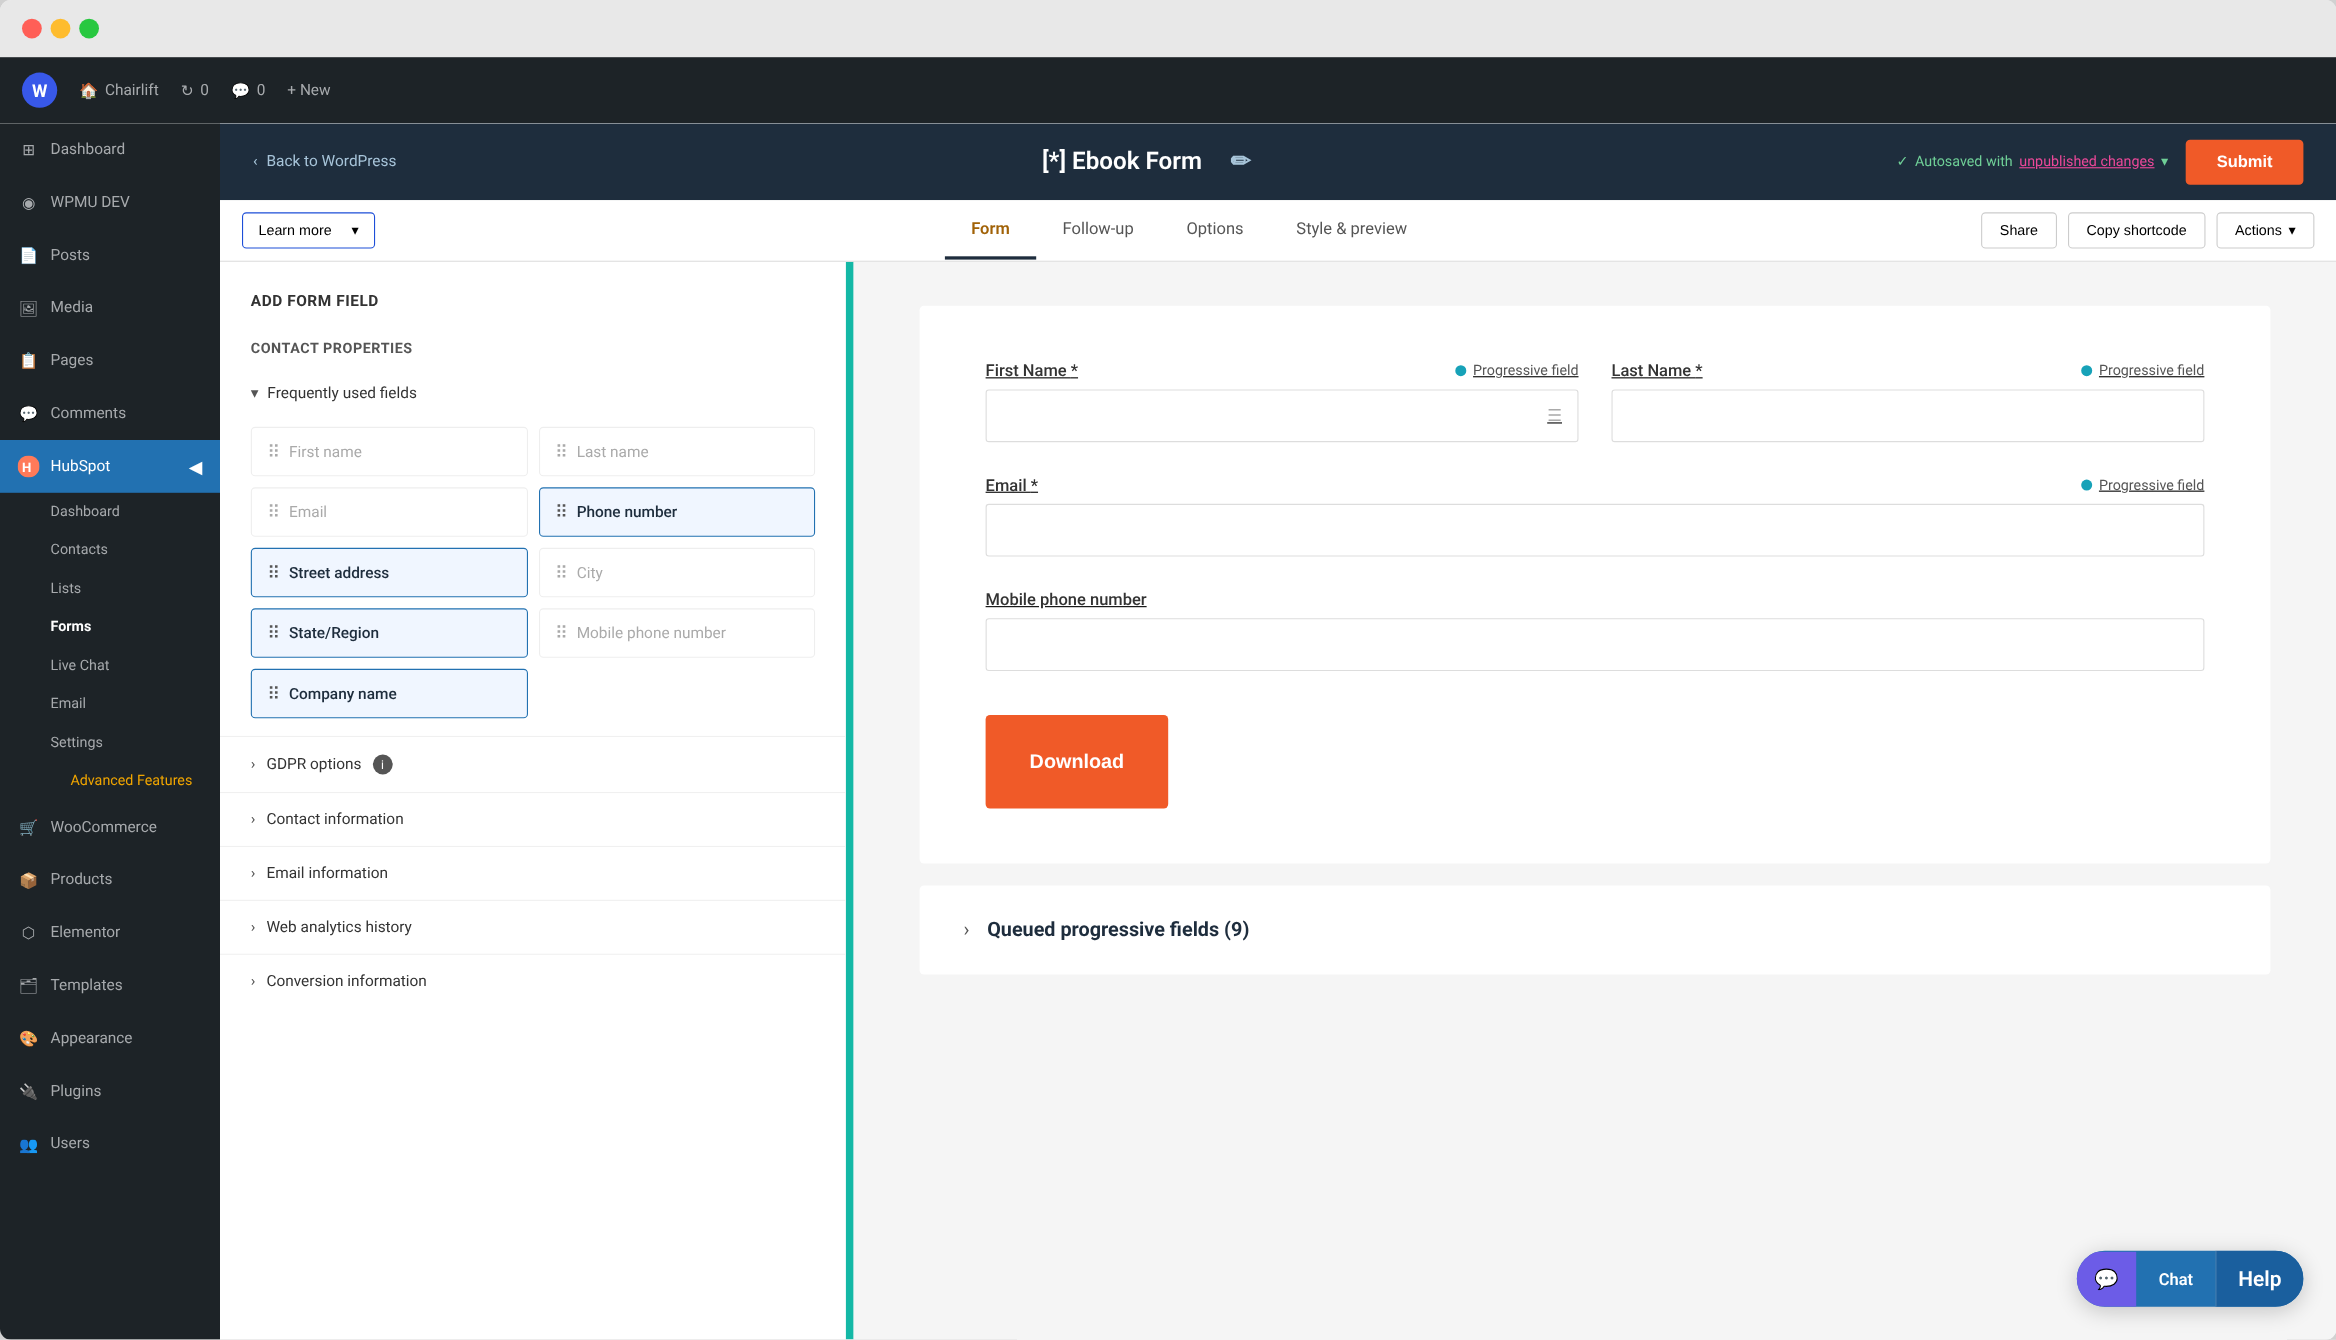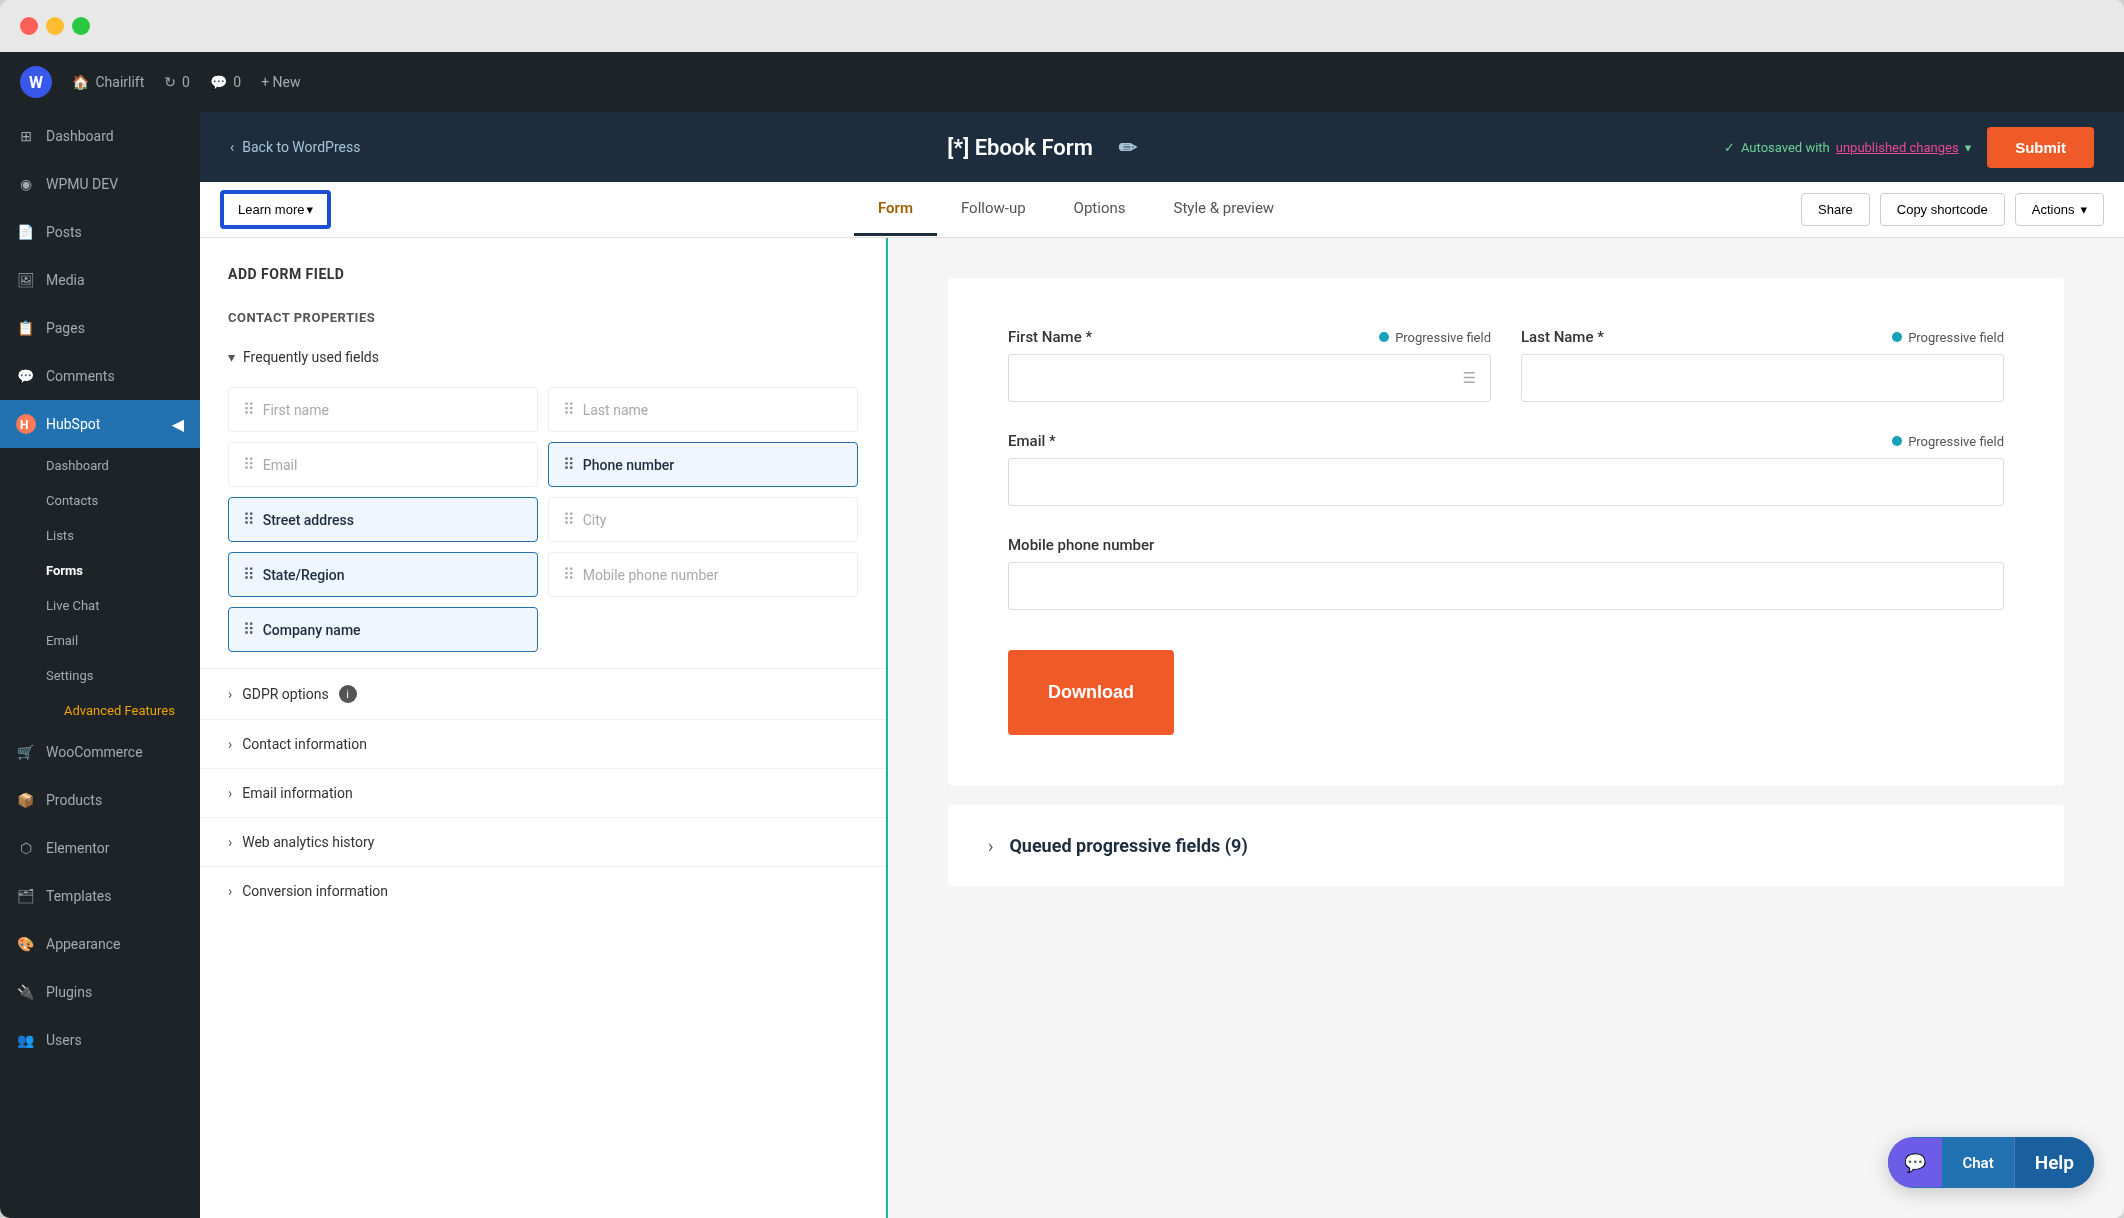--- a/index.html
+++ b/index.html
@@ -40,33 +40,33 @@
     .back-btn { color: #a7c4d9; font-size: 14px; display: flex; align-items: center; gap: 8px; cursor: pointer; }
     .form-title { color: white; font-size: 22px; font-weight: 600; display: flex; align-items: center; gap: 26px; }
     .edit-icon { color: #a7c4d9; cursor: pointer; }
     .header-right { display: flex; align-items: center; gap: 16px; }
     .autosaved-text { color: #6fcf97; font-size: 13px; display: flex; align-items: center; gap: 6px; }
     .autosaved-link { color: #ec4899; text-decoration: underline; cursor: pointer; }
     .submit-btn { background: #f05a28; color: white; border: none; padding: 12px 28px; border-radius: 4px; font-size: 15px; font-weight: 600; cursor: pointer; }
 
     
     .tab-bar { background: white; border-bottom: 1px solid #ddd; display: flex; align-items: center; padding: 0 20px; height: 56px; flex-shrink: 0; }
-    .learn-more-btn { border: 4px solid #1d4ed8; background: white; padding: 8px 14px; border-radius: 4px; font-size: 13px; cursor: pointer; display: flex; align-items: center; gap: 2px; margin-right: 20px; }
+    .learn-more-btn { border: 1px solid #1d4ed8; background: white; padding: 8px 14px; border-radius: 4px; font-size: 13px; cursor: pointer; display: flex; align-items: center; gap: 18px; margin-right: 20px; }
     .tabs { display: flex; flex: 1; justify-content: center; gap: 0; }
     .tab { padding: 16px 24px; font-size: 15px; cursor: pointer; color: #555; border-bottom: 3px solid transparent; }
     .tab.active { color: #a16207; font-weight: 600; border-bottom-color: #1e2d3d; }
     .tab-actions { display: flex; align-items: center; gap: 10px; }
     .tab-btn { border: 1px solid #ccc; background: white; padding: 8px 16px; border-radius: 4px; font-size: 13px; cursor: pointer; }
     .tab-btn-actions { border: 1px solid #ccc; background: white; padding: 8px 16px; border-radius: 4px; font-size: 13px; cursor: pointer; display: flex; align-items: center; gap: 6px; }
 
     
     .editor-panels { display: flex; flex: 1; overflow: hidden; }
 
     
-    .left-panel { width: 688px; background: white; border-right: 2px solid #14b8a6; display: flex; flex-direction: column; overflow-y: auto; flex-shrink: 0; }
+    .left-panel { width: 576px; background: white; border-right: 7px solid #14b8a6; display: flex; flex-direction: column; overflow-y: auto; flex-shrink: 0; }
     .add-form-field-header { padding: 28px 28px 16px; font-size: 14px; font-weight: 700; color: #333; letter-spacing: 0.5px; }
     .search-container { padding: 0 28px 20px; }
     .search-box { display: flex; align-items: center; border: 1px solid #ccc; border-radius: 4px; padding: 10px 14px; gap: 10px; }
     .search-input { border: none; outline: none; flex: 1; font-size: 14px; color: #555; background: transparent; }
     .search-input::placeholder { color: #999; }
     .search-icon { color: #2271b1; }
 
     .section-header { padding: 12px 28px; font-size: 13px; font-weight: 700; color: #555; letter-spacing: 0.5px; }
     .frequently-used { padding: 0 28px; }
     .freq-header { display: flex; align-items: center; gap: 8px; padding: 12px 0; font-size: 14px; color: #333; cursor: pointer; }
@@ -80,21 +80,21 @@
     .drag-handle-solid { color: #555; }
 
     .collapsible-section { padding: 0 28px; border-top: 1px solid #f0f0f0; }
     .collapsible-header { display: flex; align-items: center; gap: 10px; padding: 16px 0; font-size: 14px; color: #333; cursor: pointer; }
     .collapsible-chevron { color: #555; }
     .info-icon { width: 18px; height: 18px; border-radius: 50%; background: #555; color: white; display: flex; align-items: center; justify-content: center; font-size: 11px; cursor: pointer; }
 
     
     .right-panel { flex: 1; background: #f5f5f5; overflow-y: auto; padding: 40px 60px; }
     .form-preview { background: white; border-radius: 4px; padding: 50px 60px; }
-    .form-row { display: flex; gap: 30px; margin-bottom: 30px; }
+    .form-row { display: flex; gap: 30px; margin-bottom: 30px; text-decoration: underline; }
     .form-field-group { flex: 1; }
     .field-label-row { display: flex; align-items: center; justify-content: space-between; margin-bottom: 8px; }
     .field-label { font-size: 15px; color: #333; font-weight: 500; }
     .field-label .required { color: #333; }
     .progressive-badge { display: flex; align-items: center; gap: 6px; font-size: 13px; color: #555; }
     .prog-dot { width: 10px; height: 10px; border-radius: 50%; background: #17a2b8; }
     .form-input { width: 100%; border: 1px solid #ddd; border-radius: 3px; padding: 12px 14px; font-size: 15px; color: #333; background: white; position: relative; display: flex; align-items: center; justify-content: flex-end; min-height: 48px; }
     .form-input-icon { color: #aaa; }
     .download-btn { background: #f05a28; color: white; border: none; padding: 32px 40px; border-radius: 4px; font-size: 18px; font-weight: 600; cursor: pointer; margin-top: 10px; }
 

